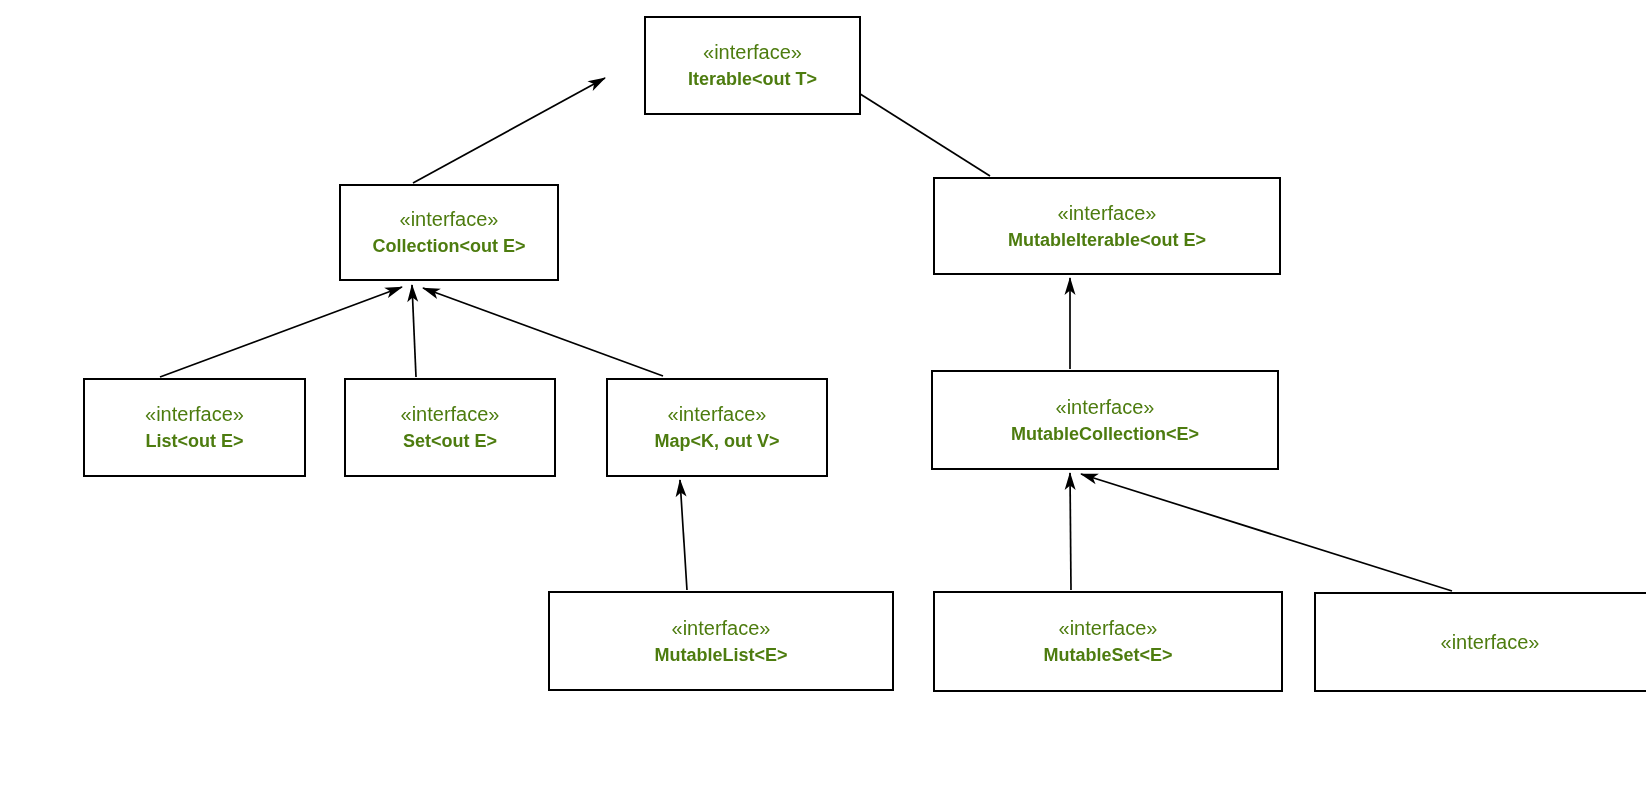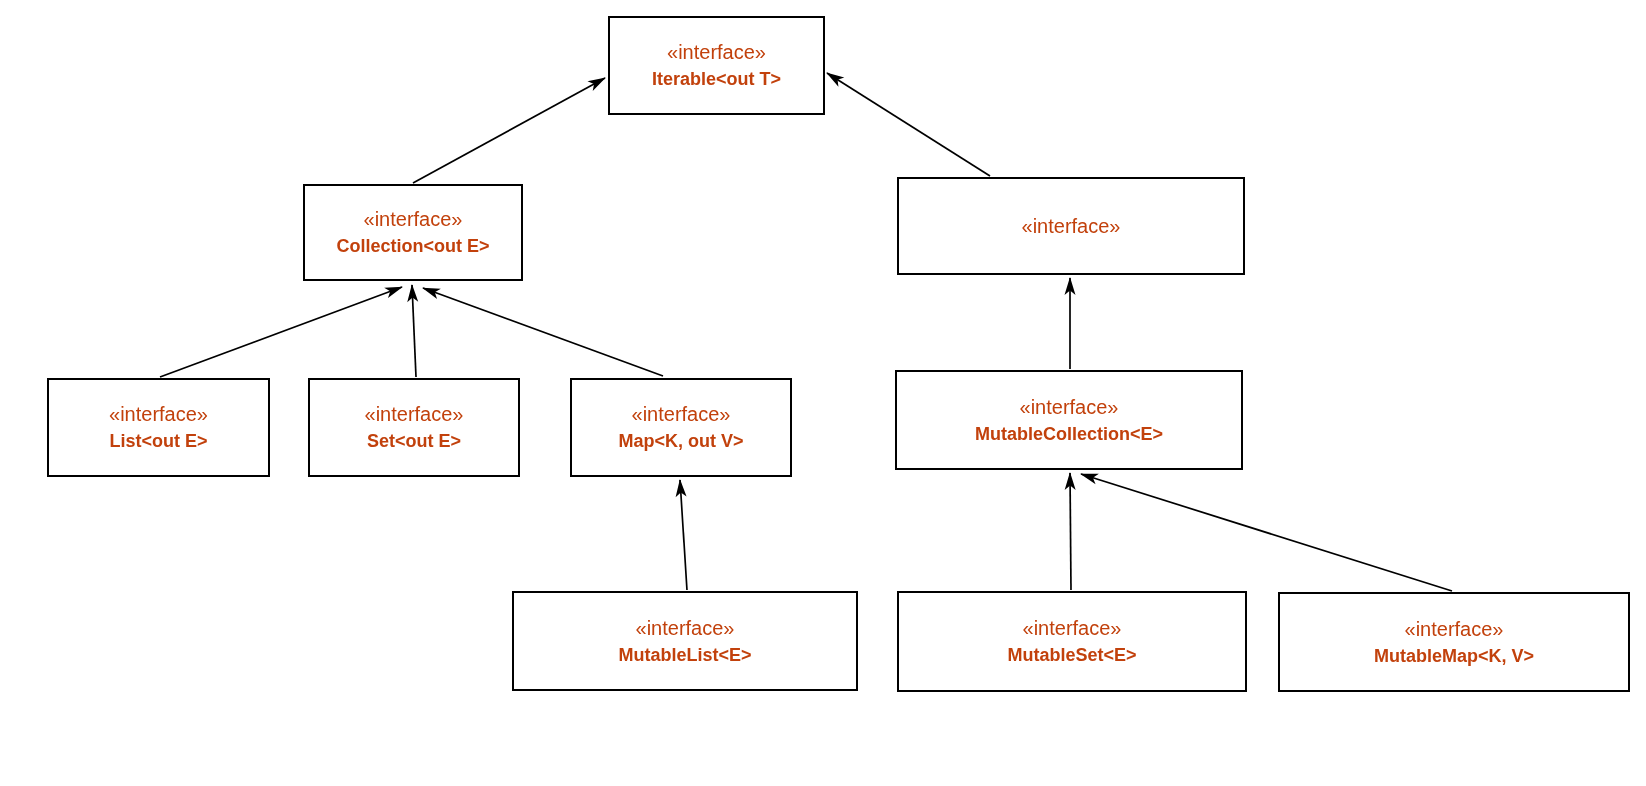--- a/index.html
+++ b/index.html
@@ -24,22 +24,23 @@
   .node {
     position: absolute;
     box-sizing: border-box;
     background: #ffffff;
     border: 2px solid #000000;
     display: flex;
     flex-direction: column;
     align-items: center;
     justify-content: center;
     text-align: center;
-    color: #c2410c;
+    color: #4d7c0f;
     cursor: default;
+    margin-left: 36px;
   }
   .node .stereotype {
     font-size: 20px;
     font-weight: 400;
     line-height: 1.25;
     white-space: nowrap;
   }
   .node .name {
     font-size: 18px;
     font-weight: 700;
@@ -75,20 +76,21 @@
     <span class="name">Iterable&lt;out T&gt;</span>
   </div>
 
   <div class="node" style="left:303px; top:184px; width:220px; height:97px">
     <span class="stereotype">«interface»</span>
     <span class="name">Collection&lt;out E&gt;</span>
   </div>
 
   <div class="node" style="left:897px; top:177px; width:348px; height:98px">
     <span class="stereotype">«interface»</span>
+    <span class="name">MutableIterable&lt;out E&gt;</span>
   </div>
 
   <div class="node" style="left:47px; top:378px; width:223px; height:99px">
     <span class="stereotype">«interface»</span>
     <span class="name">List&lt;out E&gt;</span>
   </div>
 
   <div class="node" style="left:308px; top:378px; width:212px; height:99px">
     <span class="stereotype">«interface»</span>
     <span class="name">Set&lt;out E&gt;</span>
@@ -109,16 +111,15 @@
     <span class="name">MutableList&lt;E&gt;</span>
   </div>
 
   <div class="node" style="left:897px; top:591px; width:350px; height:101px">
     <span class="stereotype">«interface»</span>
     <span class="name">MutableSet&lt;E&gt;</span>
   </div>
 
   <div class="node" style="left:1278px; top:592px; width:352px; height:100px">
     <span class="stereotype">«interface»</span>
-    <span class="name">MutableMap&lt;K, V&gt;</span>
   </div>
 
 </div>
 
 </body></html>

